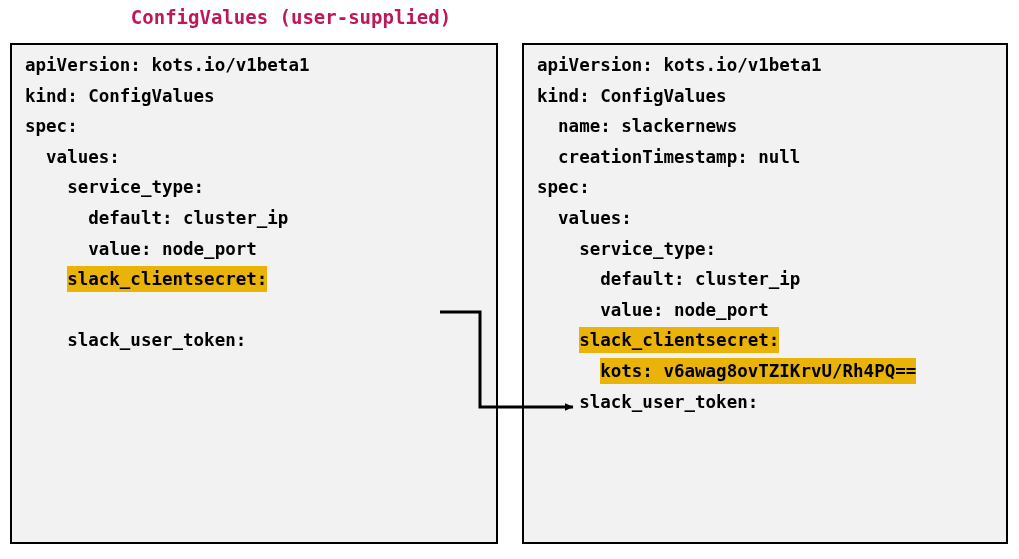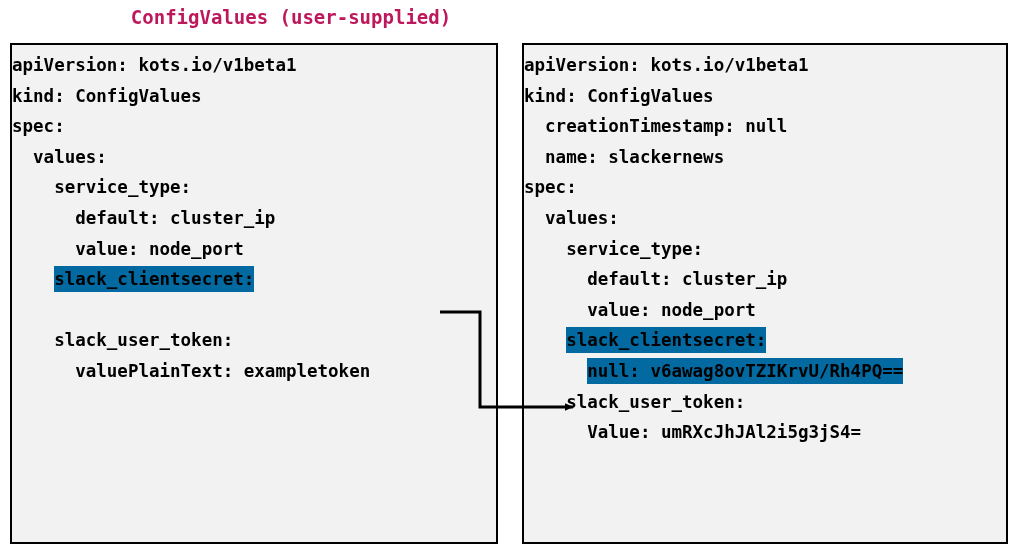--- a/index.html
+++ b/index.html
@@ -56,30 +56,30 @@
     width: 100%;
   }
 
   .code-line {
     height: 30.6px;
     line-height: 30.6px;
     font-size: 17.5px;
     font-weight: bold;
     color: #000000;
     white-space: pre;
-    padding-left: 0;
+    padding-left: 13px;
     font-family: "DejaVu Sans Mono", "Liberation Mono", monospace;
   }
 
   .code-line .seg {
     display: inline;
     white-space: pre;
   }
   .code-line .seg.hl {
-    background: #0369a1;
+    background: #eab308;
     padding-top: 3px;
     padding-bottom: 3px;
   }
 
   #connector-svg {
     position: absolute;
     left: 0;
     top: 0;
     width: 1019px;
     height: 559px;
@@ -96,41 +96,39 @@
         <div class="code-line"><span class="seg">apiVersion: kots.io/v1beta1</span></div>
         <div class="code-line"><span class="seg">kind: ConfigValues</span></div>
         <div class="code-line"><span class="seg">spec:</span></div>
         <div class="code-line"><span class="seg">  values:</span></div>
         <div class="code-line"><span class="seg">    service_type:</span></div>
         <div class="code-line"><span class="seg">      default: cluster_ip</span></div>
         <div class="code-line"><span class="seg">      value: node_port</span></div>
         <div class="code-line"><span class="seg">    </span><span class="seg hl">slack_clientsecret:</span></div>
         <div class="code-line"><span class="seg">      </span></div>
         <div class="code-line"><span class="seg">    slack_user_token:</span></div>
-        <div class="code-line"><span class="seg">      valuePlainText: exampletoken</span></div>
       </div>
   </div>
 </div>
 
 <div class="panel" id="panel-right">
   <div class="code-box" id="box-right">
     <div class="code-lines" id="lines-right">
         <div class="code-line"><span class="seg">apiVersion: kots.io/v1beta1</span></div>
         <div class="code-line"><span class="seg">kind: ConfigValues</span></div>
+        <div class="code-line"><span class="seg">  name: slackernews</span></div>
         <div class="code-line"><span class="seg">  creationTimestamp: null</span></div>
-        <div class="code-line"><span class="seg">  name: slackernews</span></div>
         <div class="code-line"><span class="seg">spec:</span></div>
         <div class="code-line"><span class="seg">  values:</span></div>
         <div class="code-line"><span class="seg">    service_type:</span></div>
         <div class="code-line"><span class="seg">      default: cluster_ip</span></div>
         <div class="code-line"><span class="seg">      value: node_port</span></div>
         <div class="code-line"><span class="seg">    </span><span class="seg hl">slack_clientsecret:</span></div>
-        <div class="code-line"><span class="seg">      </span><span class="seg hl">null: v6awag8ovTZIKrvU/Rh4PQ==</span></div>
+        <div class="code-line"><span class="seg">      </span><span class="seg hl">kots: v6awag8ovTZIKrvU/Rh4PQ==</span></div>
         <div class="code-line"><span class="seg">    slack_user_token:</span></div>
-        <div class="code-line"><span class="seg">      Value: umRXcJhJAl2i5g3jS4=</span></div>
       </div>
   </div>
 </div>
 
 <svg id="connector-svg" viewBox="0 0 1019 559" xmlns="http://www.w3.org/2000/svg">
   <defs>
     <marker id="arrowhead" markerWidth="9" markerHeight="8" refX="8.5" refY="4" orient="auto" markerUnits="userSpaceOnUse">
       <path d="M0,0 L9,4 L0,8 z" fill="#000000"></path>
     </marker>
   </defs>

